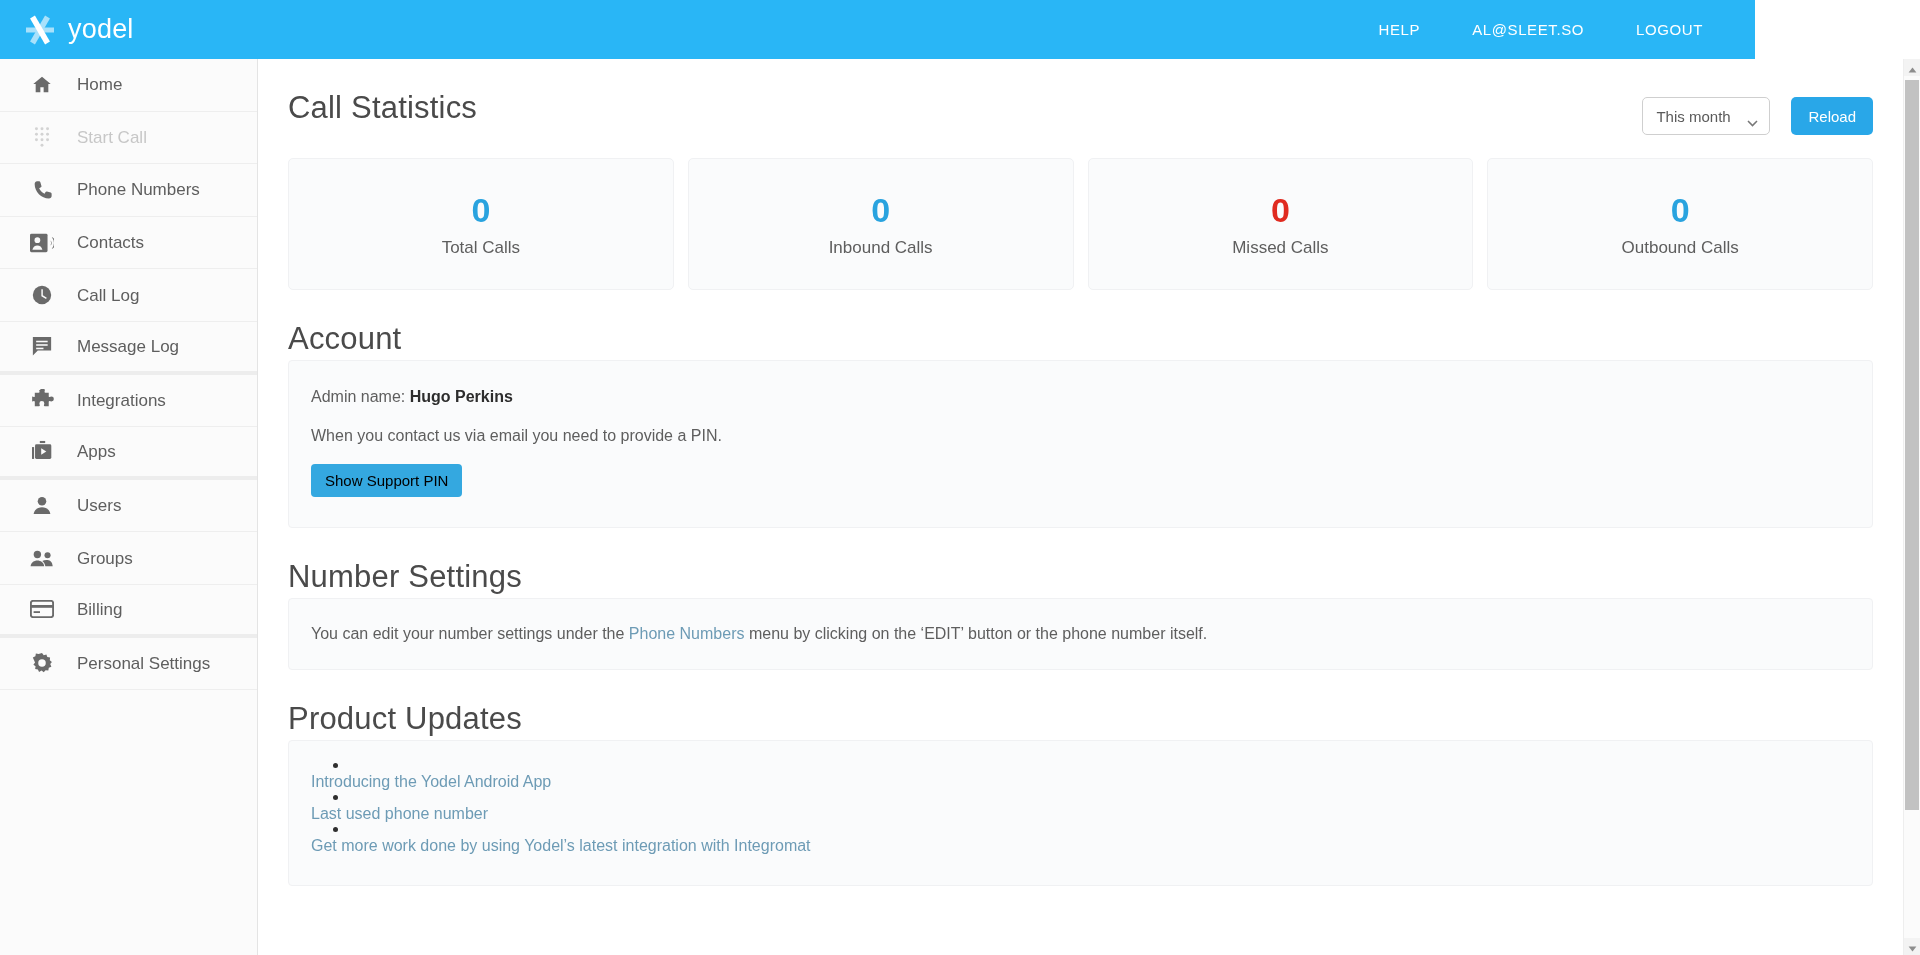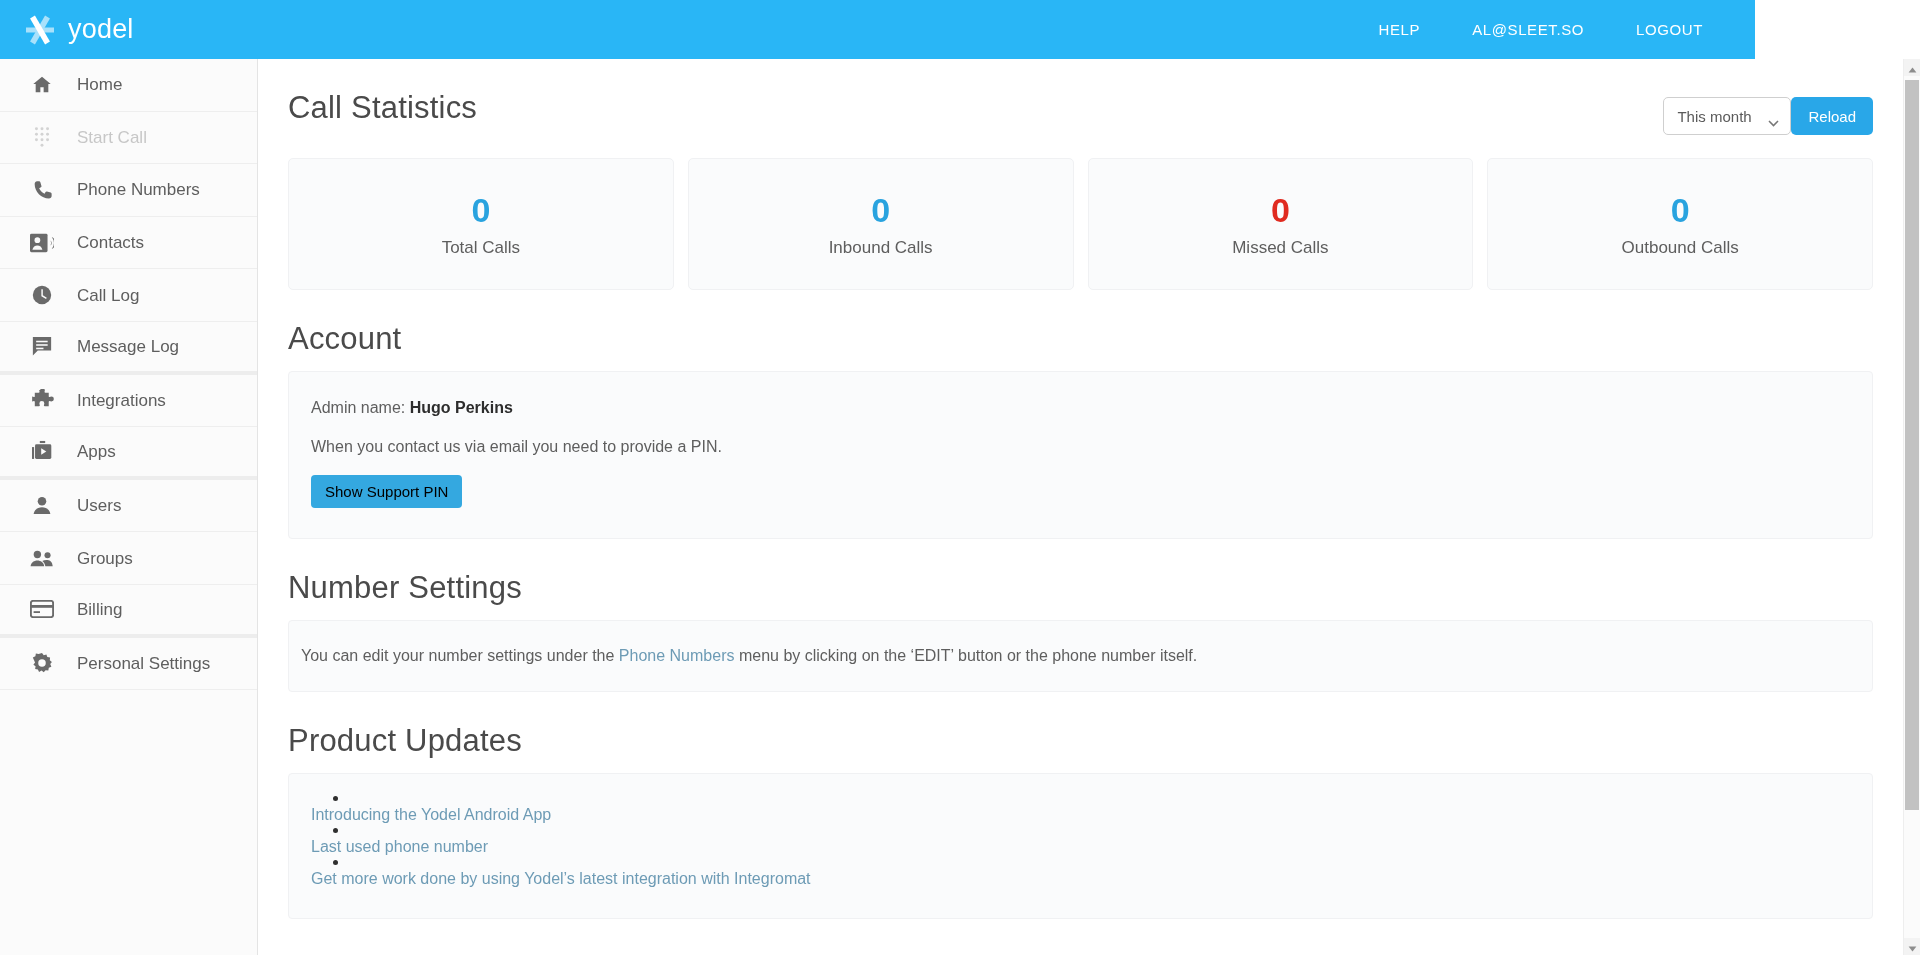--- a/index.html
+++ b/index.html
@@ -84,21 +84,21 @@
     display: flex; align-items: flex-start;
     padding-top: 32px;
   }
   h2.sec {
     font-size: 31px; font-weight: 300;
     color: #4a4a4a; line-height: 1.1;
     letter-spacing: .2px;
   }
   .head-ctrls {
     margin-left: auto; display: flex;
-    align-items: center; gap: 0;
+    align-items: center; gap: 21px;
     padding-top: 6px;
     justify-content: space-between;
   }
   .select-box {
     width: 128px; height: 38px;
     border: 1px solid #cfcfcf; border-radius: 5px;
     background: #ffffff;
     display: flex; align-items: center;
     justify-content: space-between;
     padding: 0 11px 0 13px;
@@ -128,24 +128,24 @@
     gap: 12px;
   }
   .stat-val { font-size: 34px; font-weight: bold; line-height: 1; }
   .stat-lbl { font-size: 17px; color: #5e5e5e; line-height: 1; }
 
   
   .panel {
     background: #fafbfc;
     border: 1px solid #f0f1f3;
     border-radius: 4px;
-    margin-top: 15px;
+    margin-top: 4px;
   }
   .panel.acct { padding: 27px 22px 30px 22px; }
-  .panel.note { padding: 26px 12px; }
+  .panel.note { padding: 26px 22px; }
   .panel.updates { padding: 22px 22px 26px 22px; }
 
   .line { font-size: 16px; color: #5e5e5e; line-height: 1.1; }
   .line b { color: #2d2d2d; font-weight: bold; }
   .line.two { margin-top: 21px; }
   .btn-pin {
     margin-top: 20px; height: 33px;
     border: none; border-radius: 4px;
     background: #34a8e0; color: #000000;
     font-size: 15px; font-family: "Liberation Sans", sans-serif;

